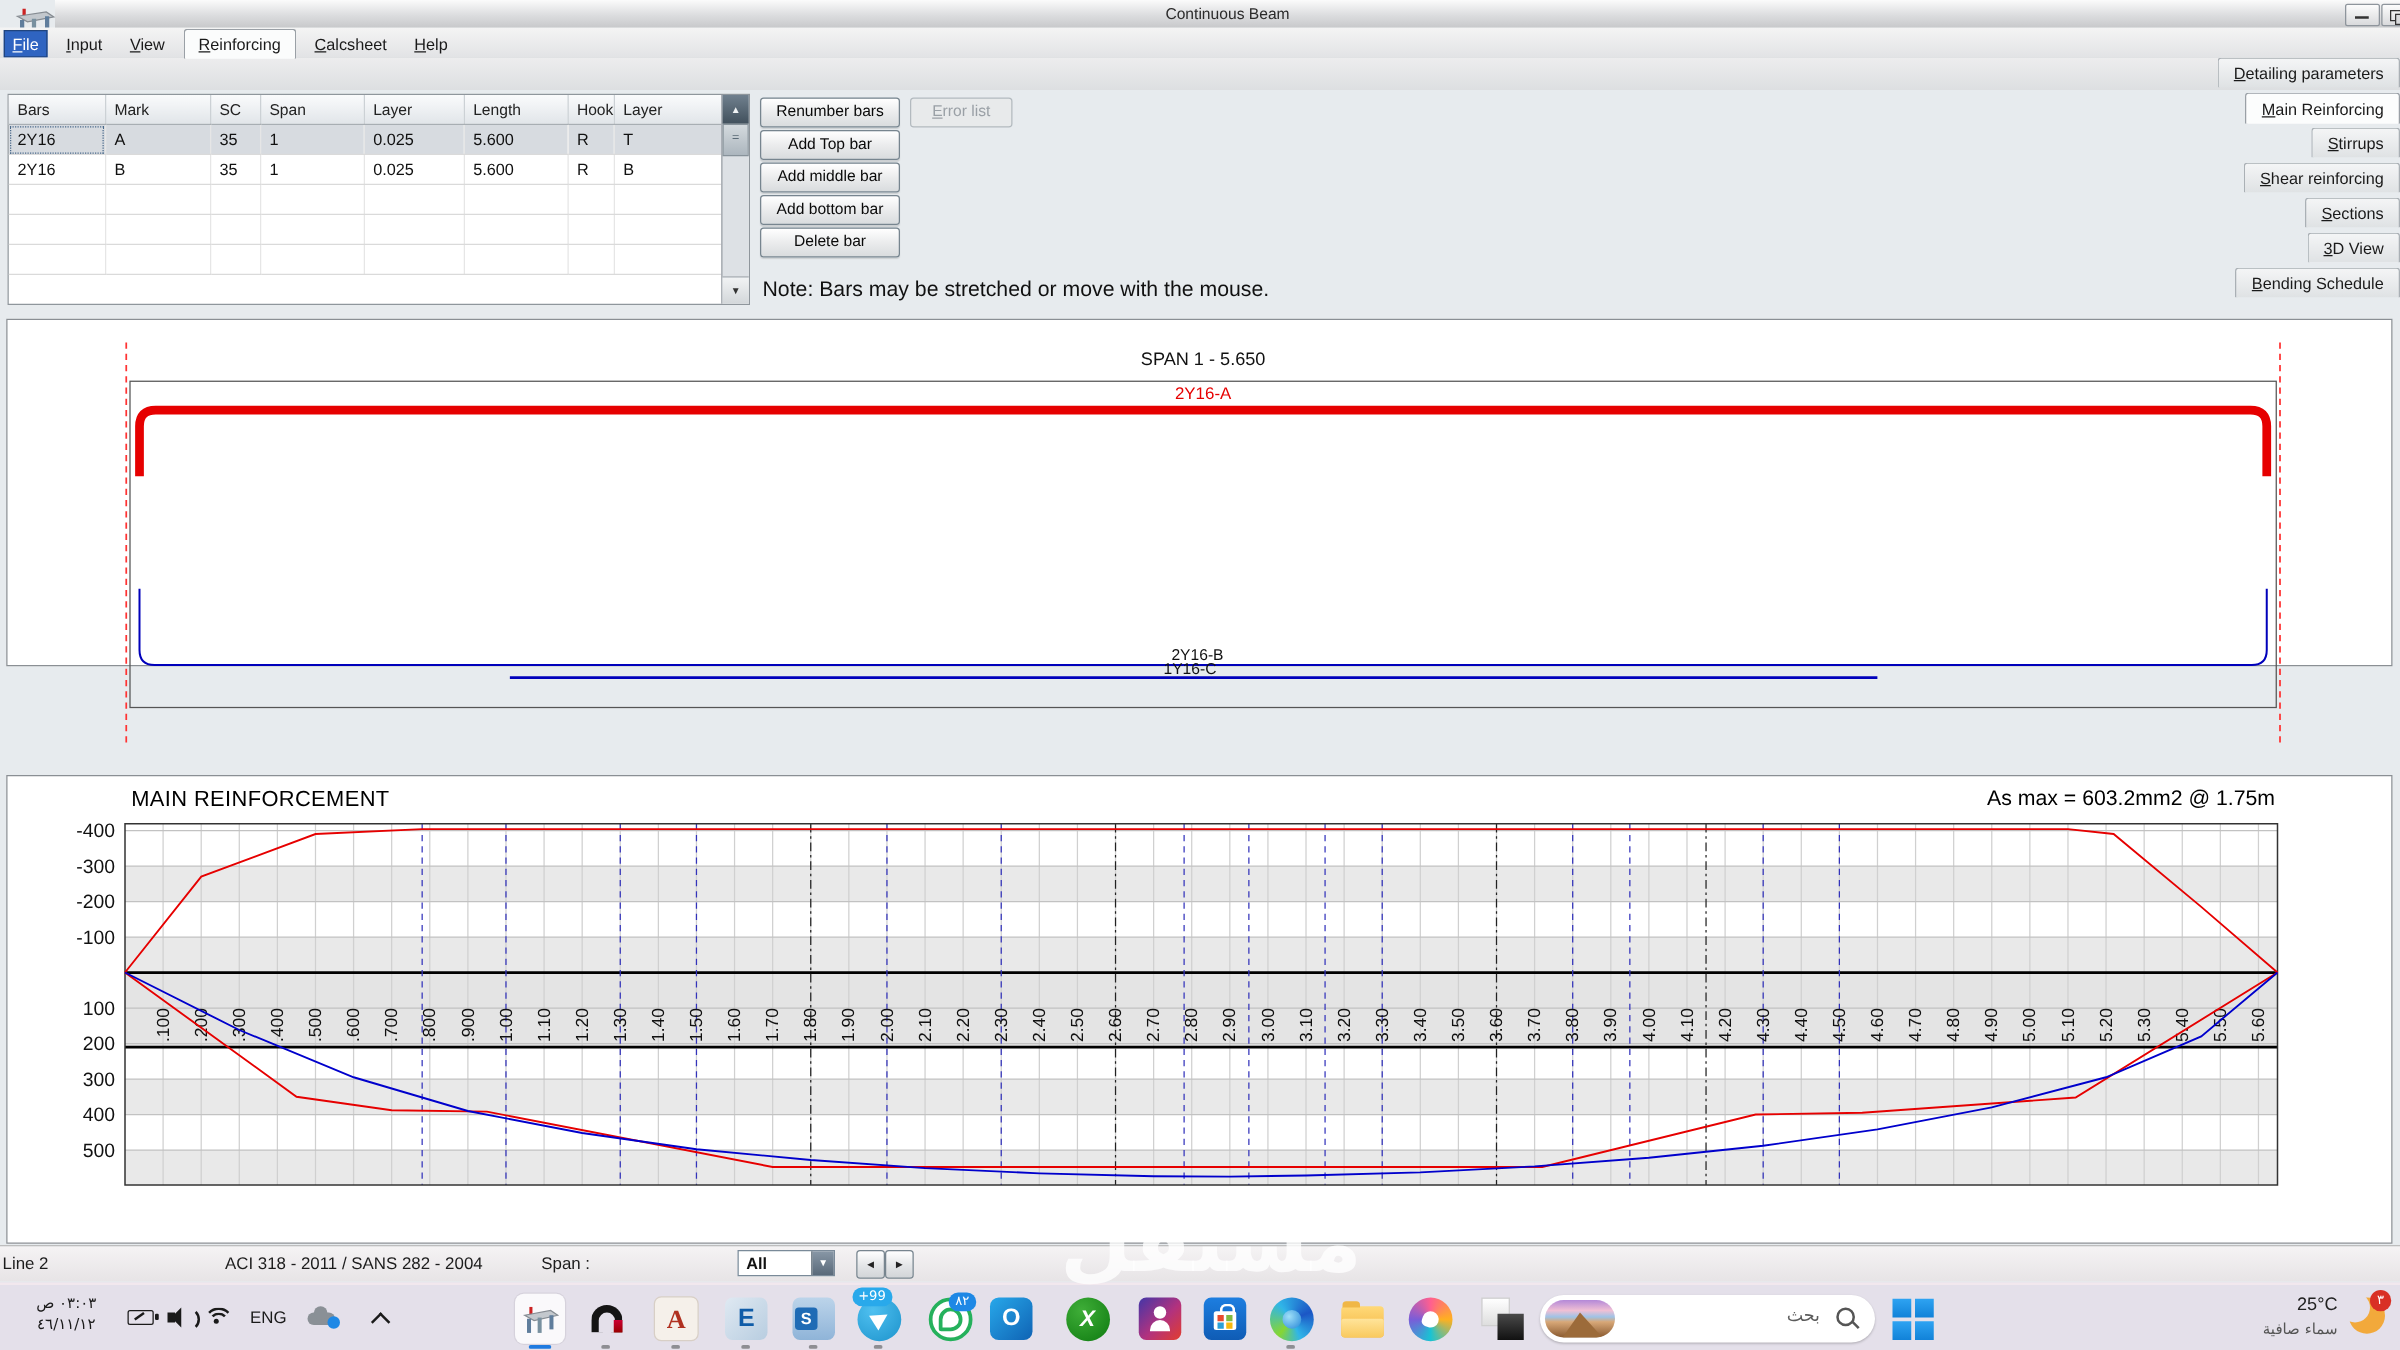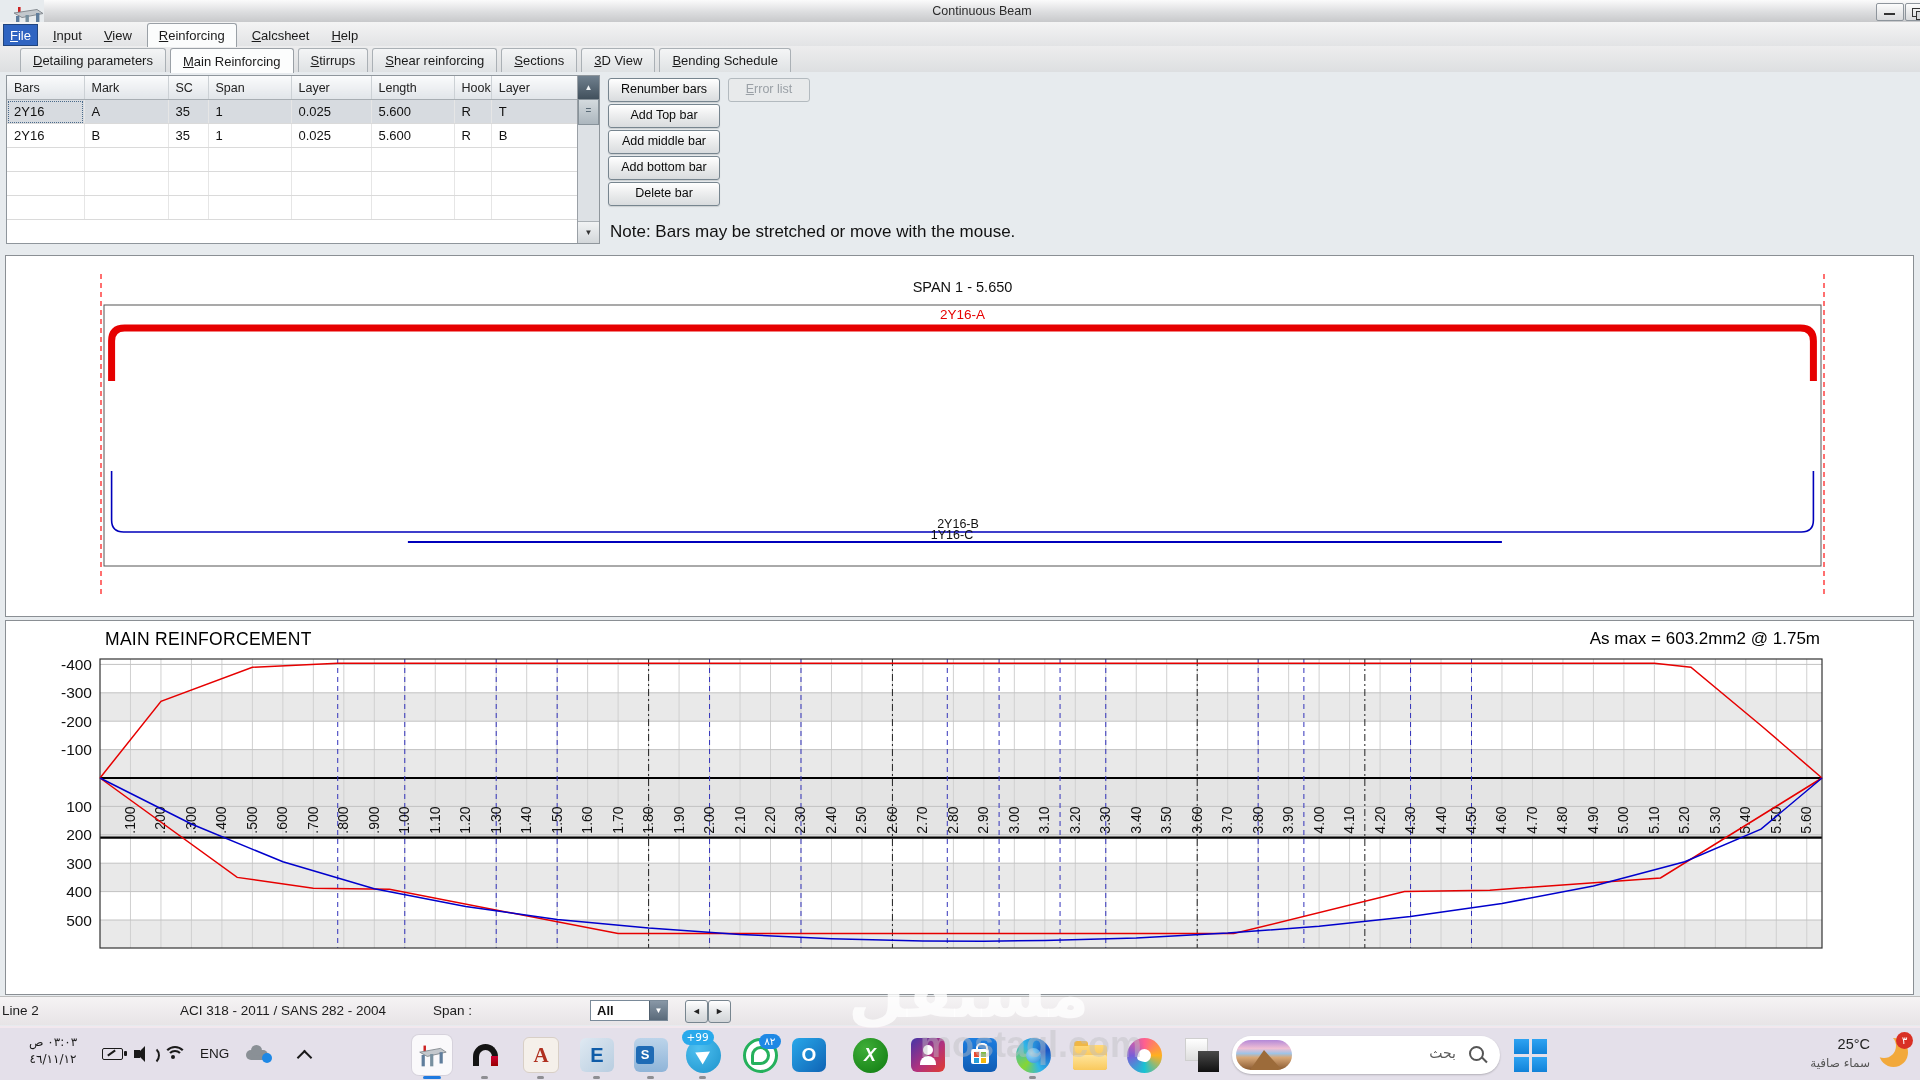--- a/index.html
+++ b/index.html
@@ -20,21 +20,21 @@
   .app-icon{position:absolute;left:10px;top:1px;}
   
   .menubar{position:absolute;left:0;top:22px;right:0;height:24px;display:flex;align-items:flex-end;
     background:linear-gradient(#f4f4f4,#e2e3e5);border-bottom:1px solid #c2c5c8;padding-left:3px;gap:8px;}
   .menu-item{font-size:13px;color:#1a1a1a;padding:4px 7px 3px 7px;}
   .menu-item::first-letter{text-decoration:underline;}
   .menu-item.selected{background:#2f64c1;color:#fff;border:1px solid #20447e;padding:3px 6px 2px 6px;}
   .menu-item.tab{background:#fbfcfc;border:1px solid #9aa0a6;border-bottom:none;border-radius:3px 3px 0 0;
     padding:4px 11px 4px 11px;margin-bottom:-1px;z-index:3;}
   .tabbar{position:absolute;left:0;top:46px;right:0;height:26px;display:flex;align-items:flex-end;
-    background:linear-gradient(#ededee,#dddfe1);padding-left:20px;gap:4px;}
+    background:linear-gradient(#ededee,#dddfe1);padding-left:6px;gap:4px;flex-direction:column;}
   .subtab{font-size:13px;color:#1a1a1a;padding:4px 12px 4px 12px;border:1px solid #aab0b5;border-bottom:none;
     border-radius:3px 3px 0 0;background:linear-gradient(#f4f5f6,#dfe2e4);white-space:nowrap;}
   .subtab::first-letter{text-decoration:underline;}
   .subtab.active{background:#fcfdfd;padding-top:5px;margin-bottom:-1px;z-index:3;border-color:#9aa0a6;}
   
   .bartable{position:absolute;left:6px;top:75px;width:594px;height:169px;background:#fff;
     border:1px solid #8f969c;box-sizing:border-box;}
   .bartable table{border-collapse:collapse;table-layout:fixed;}
   .bartable th{height:23px;background:linear-gradient(#fafbfc,#e1e5e9);border-right:1px solid #ccd1d5;
     border-bottom:1px solid #a8aeb3;font-size:12.5px;font-weight:normal;text-align:left;padding:0 0 0 7px;color:#222;}
@@ -56,21 +56,21 @@
   #btn-renumber{left:608px;top:78px;}
   #btn-addtop{left:608px;top:104px;}
   #btn-addmid{left:608px;top:130px;}
   #btn-addbot{left:608px;top:156px;}
   #btn-delete{left:608px;top:182px;}
   #btn-error{left:728px;top:78px;width:80px;color:#9aa0a6;background:#e8eaeb;border-color:#b3babf;box-shadow:none;}
   #btn-error::first-letter{text-decoration:underline;}
   .note-text{position:absolute;left:610px;top:222px;font-size:17px;color:#111;}
   
   .panel{position:absolute;left:5px;width:1909px;background:#fff;border:1px solid #8a8f94;box-sizing:border-box;}
-  .beam-panel{top:255px;height:362px;}
+  .beam-panel{top:255px;height:278px;}
   .chart-panel{top:620px;height:375px;}
   .chart-title{position:absolute;left:99px;top:8px;font-size:17.5px;color:#000;letter-spacing:.3px;}
   .chart-annot{position:absolute;right:93px;top:8px;font-size:17px;color:#000;}
   
   .statusbar{position:absolute;left:0;top:996px;right:0;height:28px;background:linear-gradient(#f5f3f4,#e7e4e6);
     border-top:1px solid #bdbdbd;}
   .sb-text{position:absolute;top:6px;font-size:13.5px;color:#1c1c1c;white-space:nowrap;}
   #sb-line{left:2px;}#sb-code{left:180px;}#sb-span{left:433px;}
   .sb-select{position:absolute;left:590px;top:3px;width:78px;height:21px;background:#fff;border:1px solid #7a8a99;box-sizing:border-box;font-weight:bold;}
   .sb-select .val{position:absolute;left:6px;top:2px;font-size:13px;color:#111;}
@@ -606,14 +606,13 @@
   <div class="runbar activebar" style="left: 423px;"></div>
       <div class="runbar" style="left: 481px;"></div>
       <div class="runbar" style="left: 537px;"></div>
       <div class="runbar" style="left: 593px;"></div>
       <div class="runbar" style="left: 647px;"></div>
       <div class="runbar" style="left: 699px;"></div>
       <div class="runbar" style="left: 1029px;"></div>
     </div>
 
   <div class="wm-ar">مستقل</div>
-  <div class="wm-en">mostaql.com</div>
 </div>
 
 </body></html>

